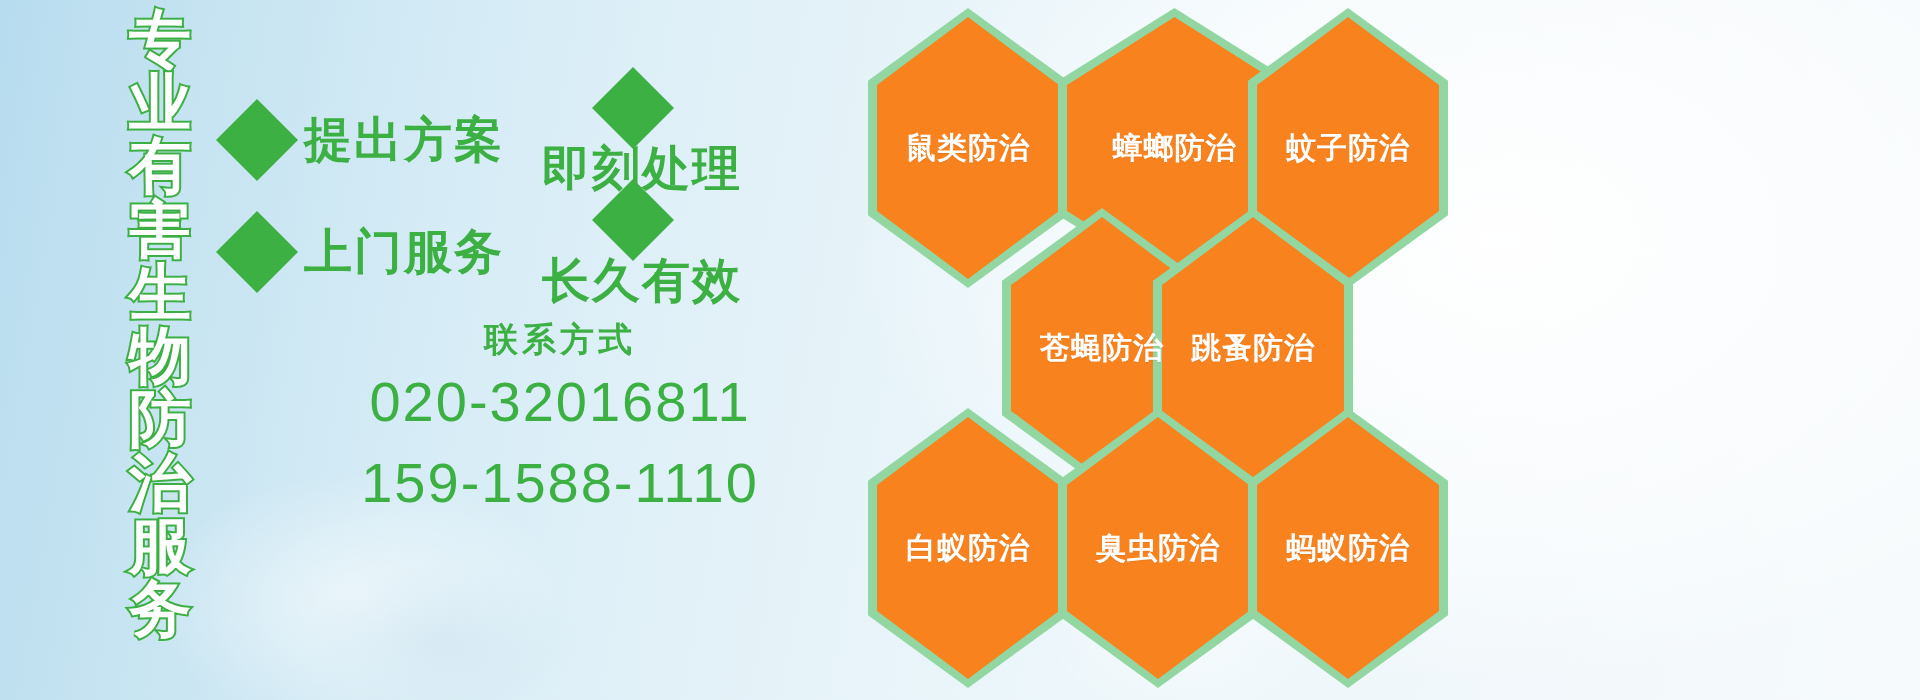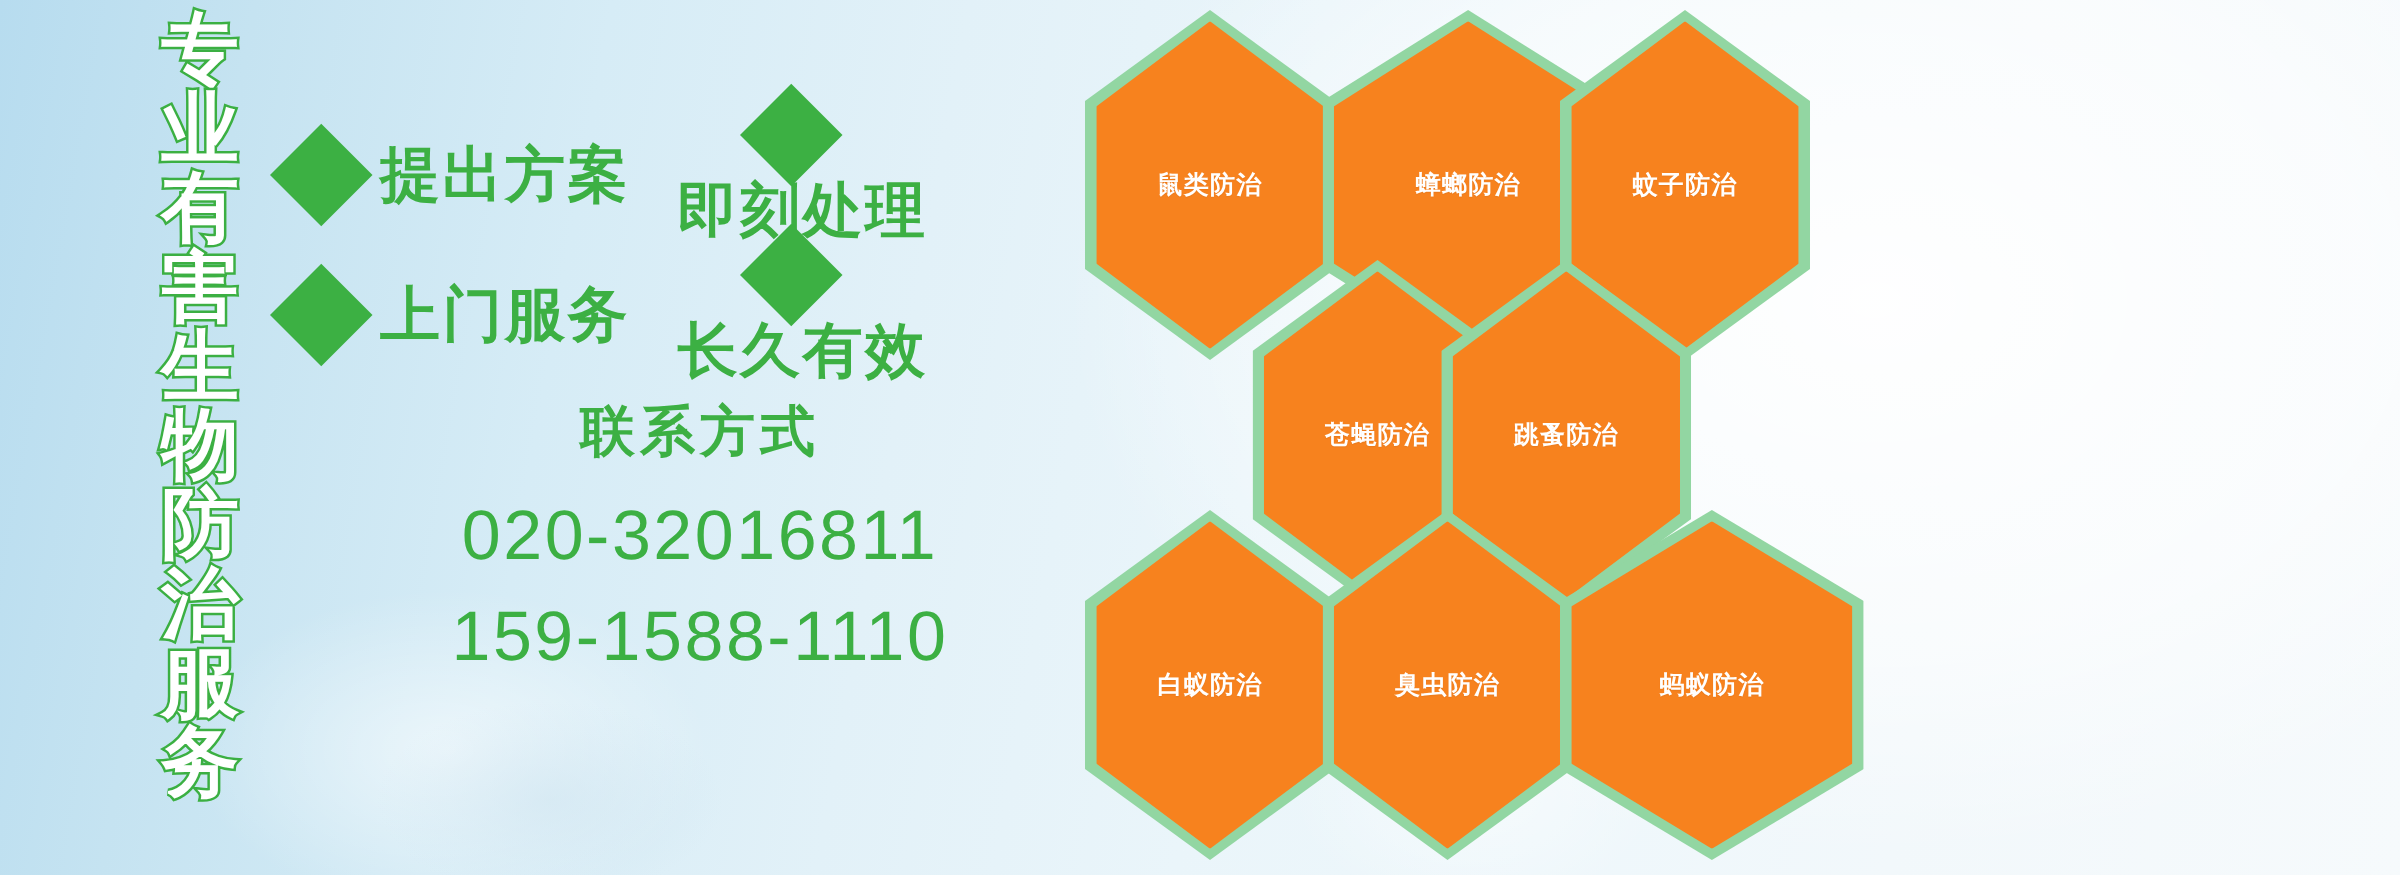--- a/index.html
+++ b/index.html
@@ -102,26 +102,25 @@
 
   
   #contact {
     position:absolute;
     left:300px; top:318px;
     width:520px;
     text-align:center;
   }
   #contact-heading {
     font-family:Liberation Sans, sans-serif;
-    font-size:44px;
+    font-size:34px;
     font-weight:700;
     color:#3cb043;
     letter-spacing:4px;
     line-height:1.25;
-    margin-bottom:14px;
   }
   .contact-phone {
     font-family:Liberation Sans, sans-serif;
     font-size:56px;
     font-weight:400;
     color:#3cb043;
     letter-spacing:2px;
     line-height:1.45;
     white-space:nowrap;
   }
@@ -144,21 +143,21 @@
   .hex-inner {
     inset:9px 9px 9px 9px;
     background:#f7821e;
   }
   .hex-label {
     position:absolute;
     left:0; right:0; top:50%;
     transform:translateY(-50%);
     text-align:center;
     font-family:"DejaVu Sans", sans-serif;
-    font-size:20px;
+    font-size:30px;
     font-weight:700;
     color:#ffffff;
     letter-spacing:1px;
     white-space:nowrap;
     z-index:2;
     text-shadow:0 1px 1px rgba(0,0,0,0.06);
   }
 </style>
 </head>
 <body>
@@ -251,21 +250,21 @@
       <span class="hex-inner"></span>
       <span class="hex-label">白蚁防治</span>
     </div>
 
     <div class="hex-cell" style="left:198px; top:408px;">
       <span class="hex-outer"></span>
       <span class="hex-inner"></span>
       <span class="hex-label">臭虫防治</span>
     </div>
 
-    <div class="hex-cell" style="left:388px; top:408px;padding-left:43px;">
+    <div class="hex-cell" style="left:388px; top:408px;">
       <span class="hex-outer"></span>
       <span class="hex-inner"></span>
       <span class="hex-label">蚂蚁防治</span>
     </div>
 
   </div>
 
 </div>
 
 </body></html>

